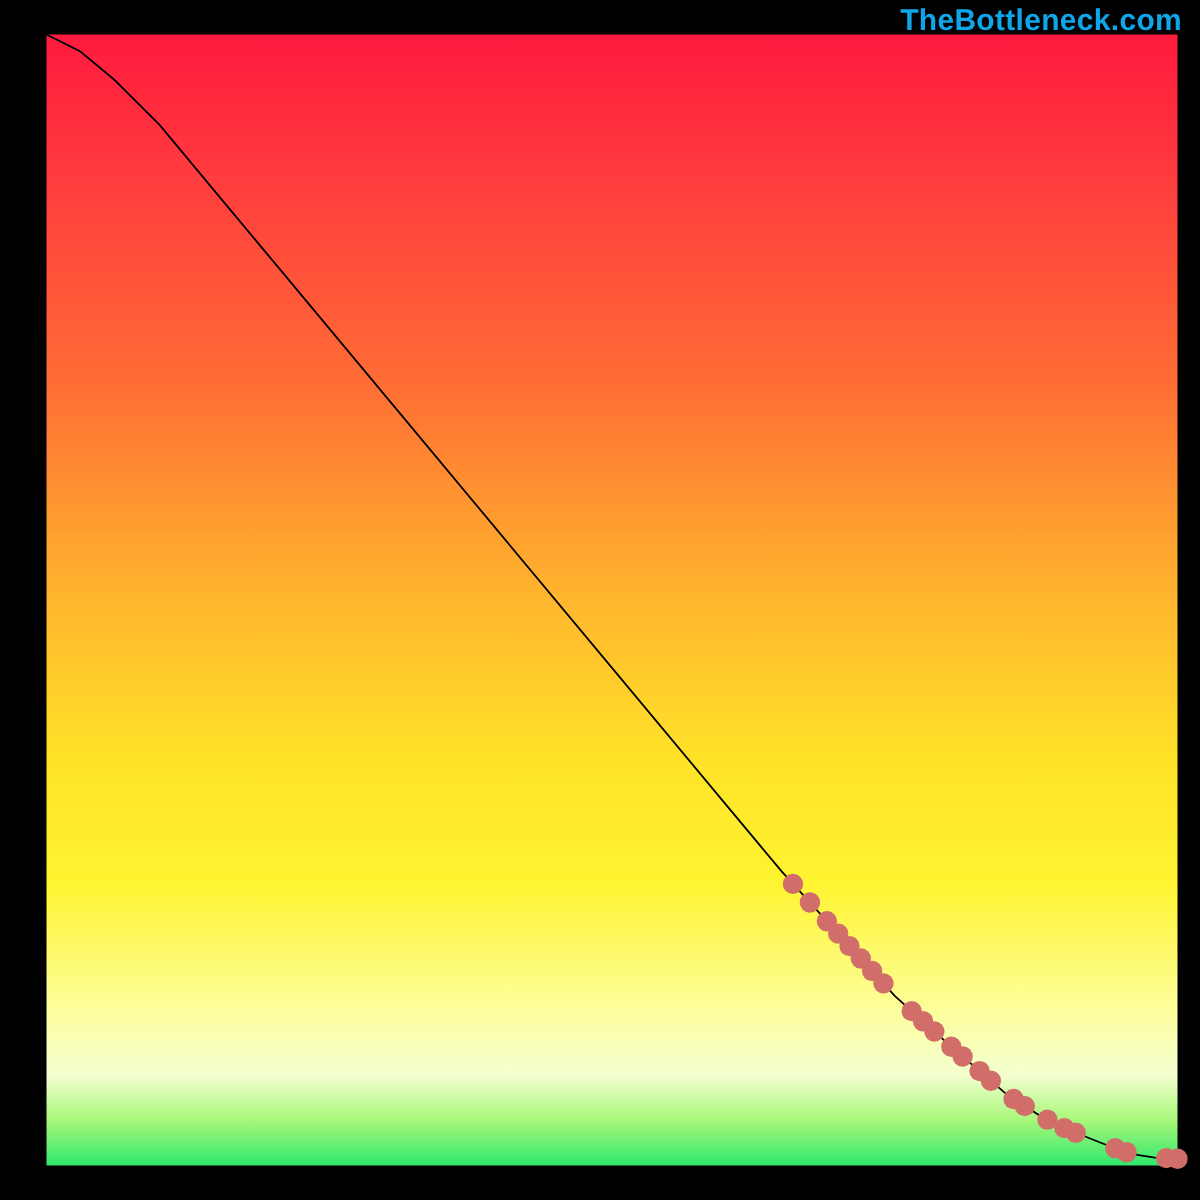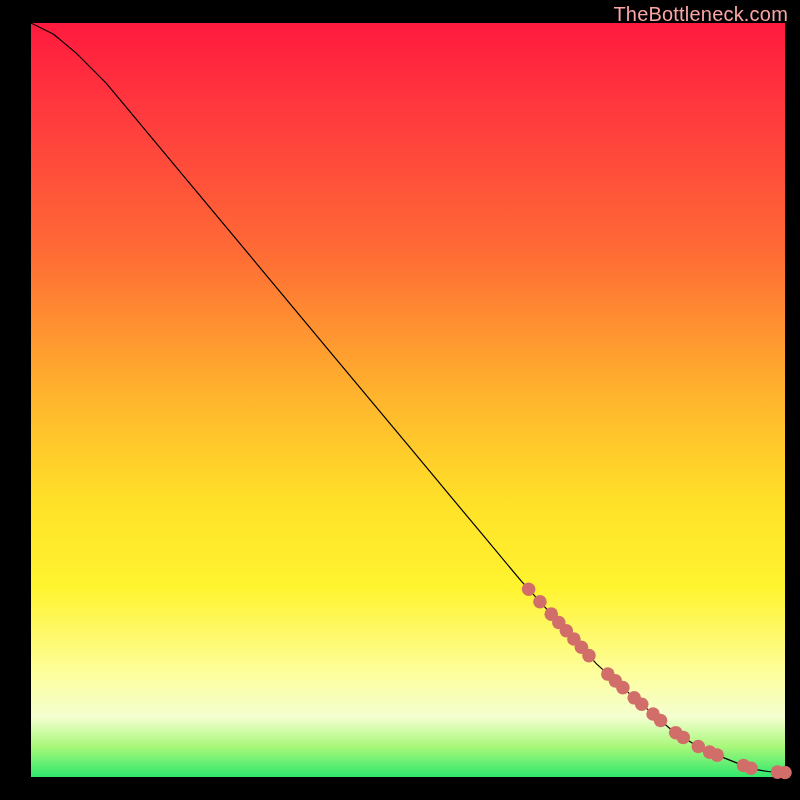--- a/index.html
+++ b/index.html
@@ -14,23 +14,23 @@
   .frame {
     position: relative;
     width: 800px;
     height: 800px;
     background: #000;
   }
   .watermark {
     position: absolute;
     top: 3px;
     right: 12px;
-    color: #fca5a5;
+    color: #0ea5e9;
     font-size: 20px;
-    font-weight: 400;
+    font-weight: 700;
     letter-spacing: 0.2px;
     z-index: 20;
     text-align: right;
   }
   .plot-area {
     position: absolute;
     left: 31px;
     top: 23px;
     width: 754px;
     height: 754px;

